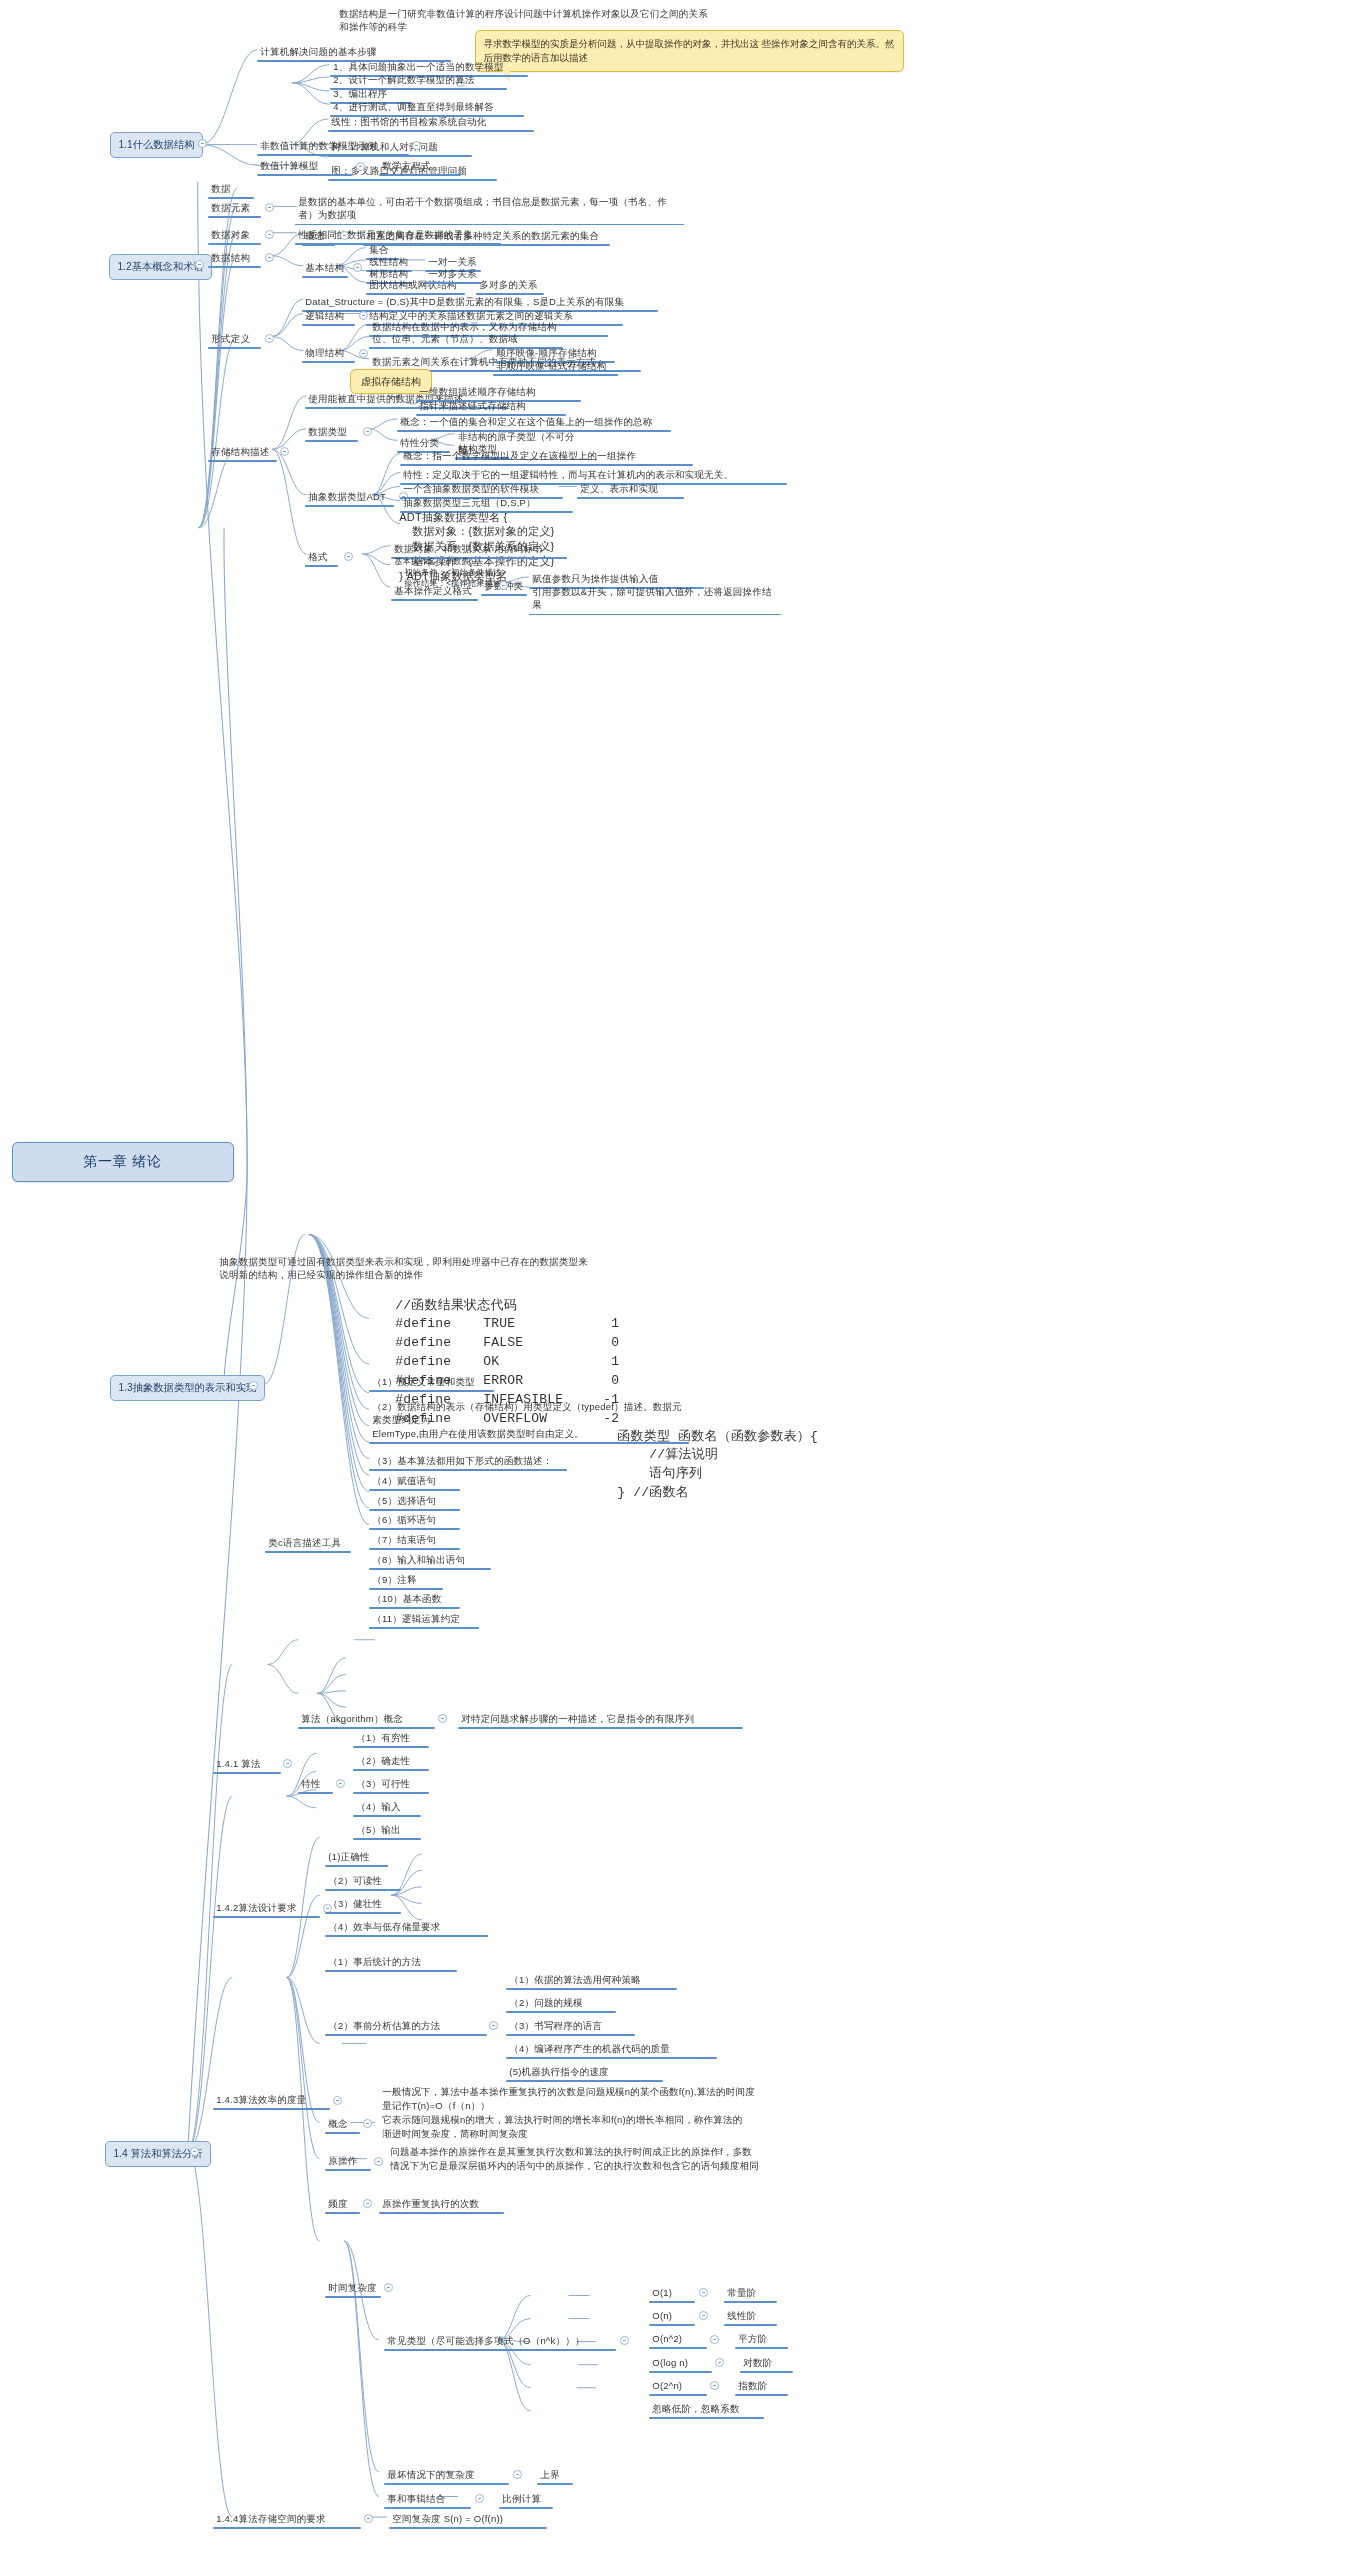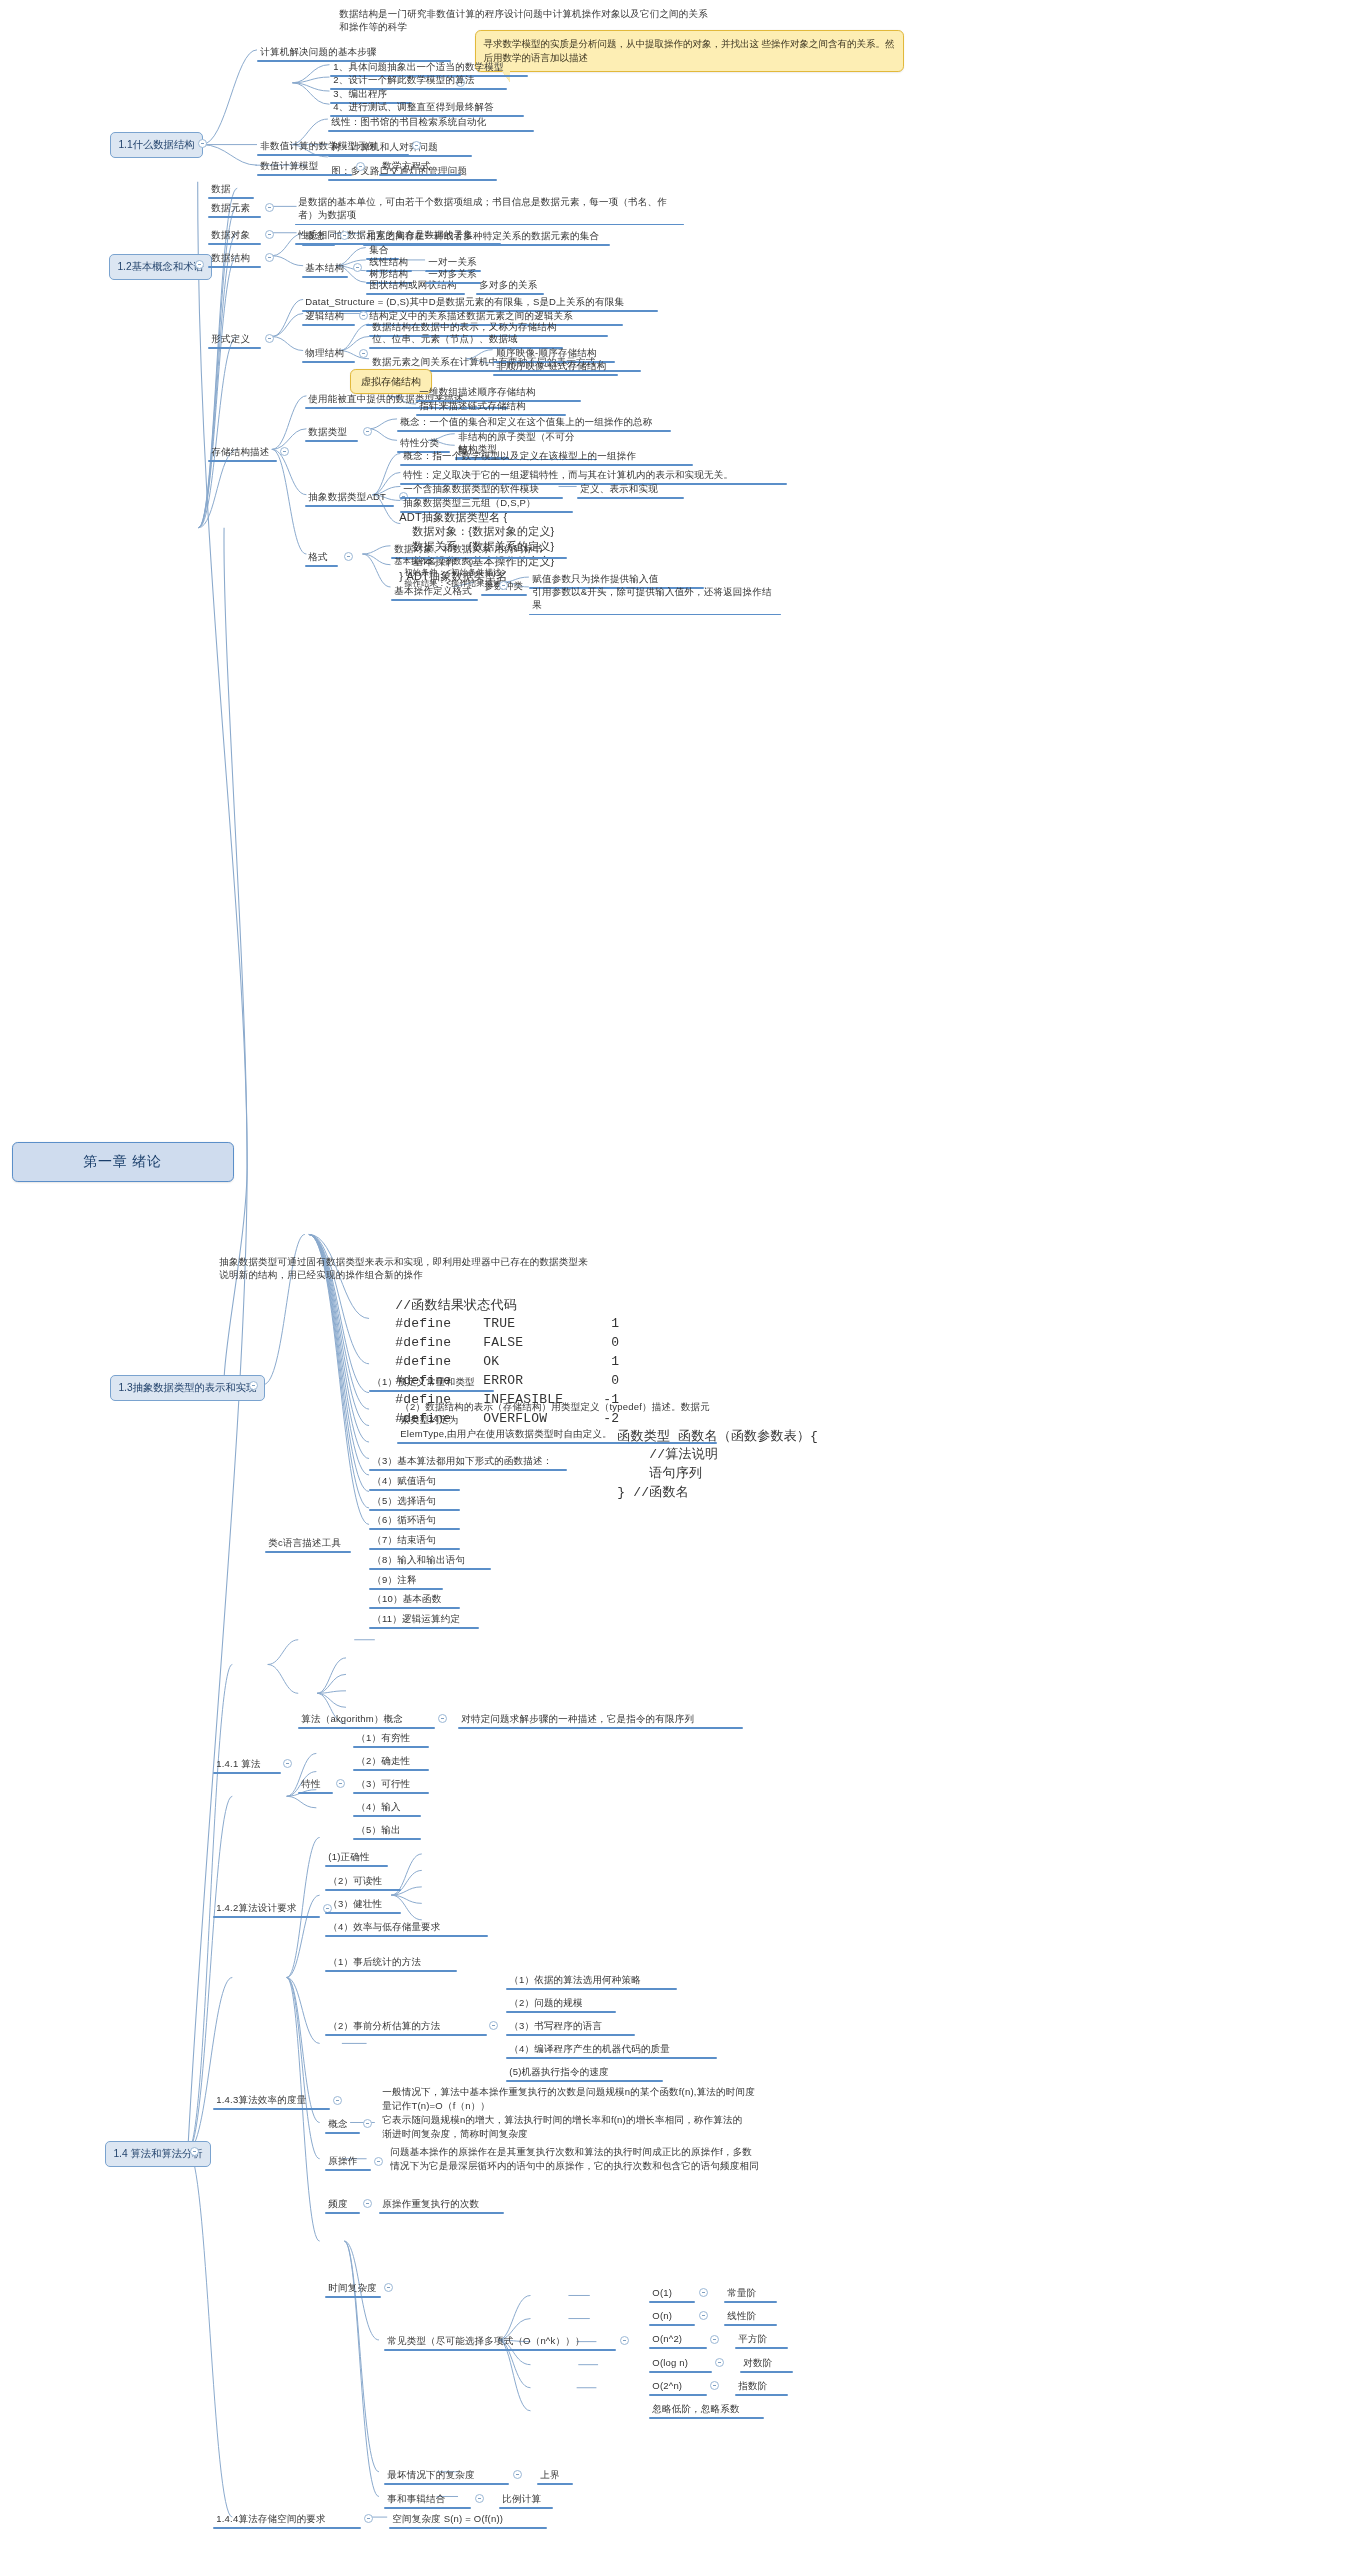--- a/index.html
+++ b/index.html
@@ -380,21 +380,21 @@
 
   <div class="node bar" style="left:369px; top:1373px; width:125px;">（1）预定义常量和类型</div>
   <div class="node mono" style="left:392px; top:1295px; width:247px; white-space:pre;">//函数结果状态代码
 #define    TRUE            1
 #define    FALSE           0
 #define    OK              1
 #define    ERROR           0
 #define    INFEASIBLE     -1
 #define    OVERFLOW       -2</div>
 
-  <div class="node bar" style="left:369px; top:1398px; width:320px;margin-left:28px;">（2）数据结构的表示（存储结构）用类型定义（typedef）描述。数据元素类型约定为
+  <div class="node bar" style="left:369px; top:1398px; width:320px;">（2）数据结构的表示（存储结构）用类型定义（typedef）描述。数据元素类型约定为
 ElemType,由用户在使用该数据类型时自由定义。</div>
 
   <div class="node bar" style="left:369px; top:1452px; width:198px;">（3）基本算法都用如下形式的函数描述：</div>
   <div class="node mono" style="left:567px; top:1426px; width:239px; white-space:pre;margin-left:47px;">函数类型 函数名（函数参数表）{
     //算法说明
     语句序列
 } //函数名</div>
 
   <div class="node bar" style="left:369px; top:1472px; width:91px;">（4）赋值语句</div>
   <div class="node bar" style="left:369px; top:1492px; width:91px;">（5）选择语句</div>

